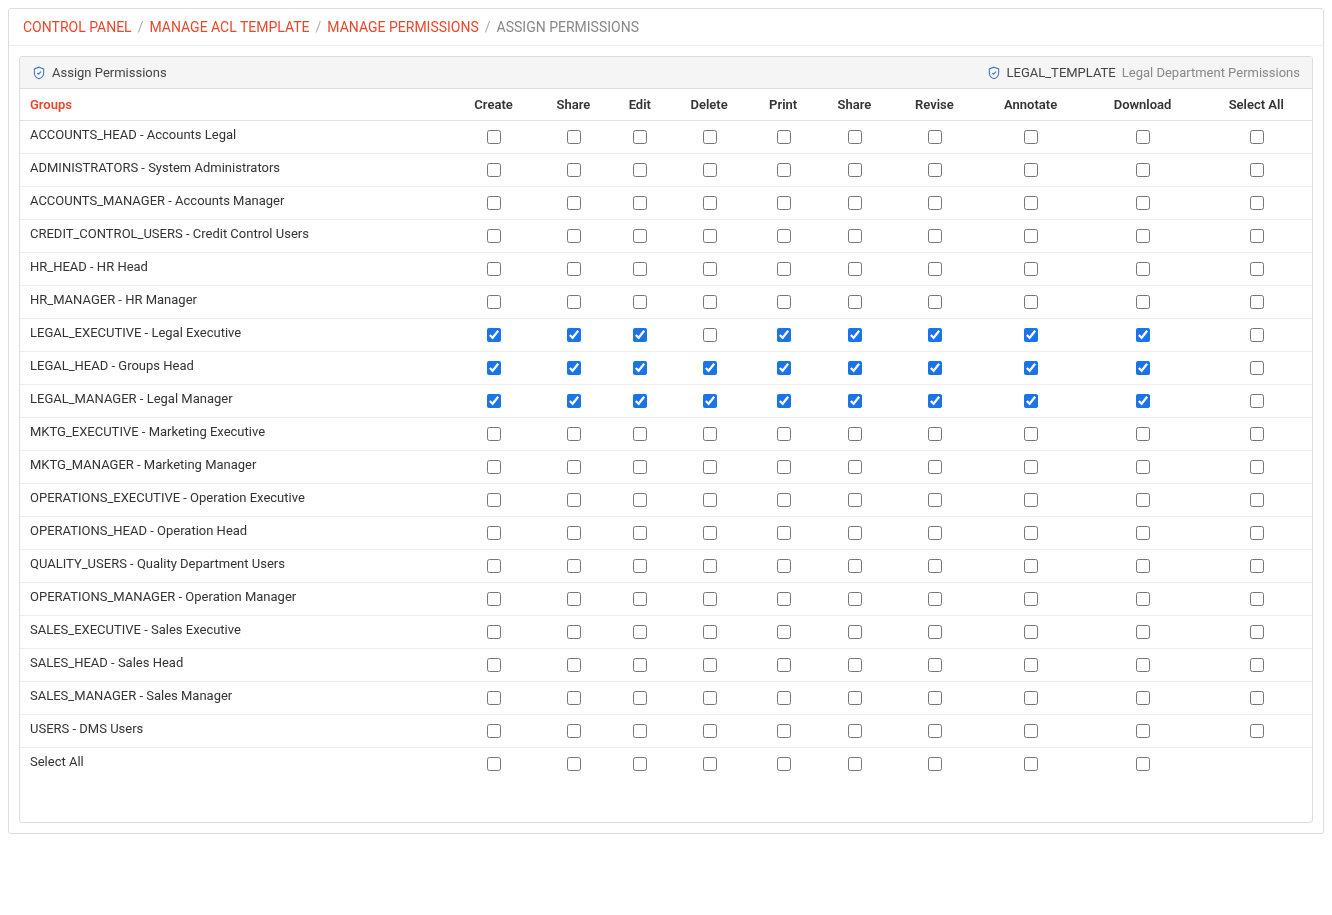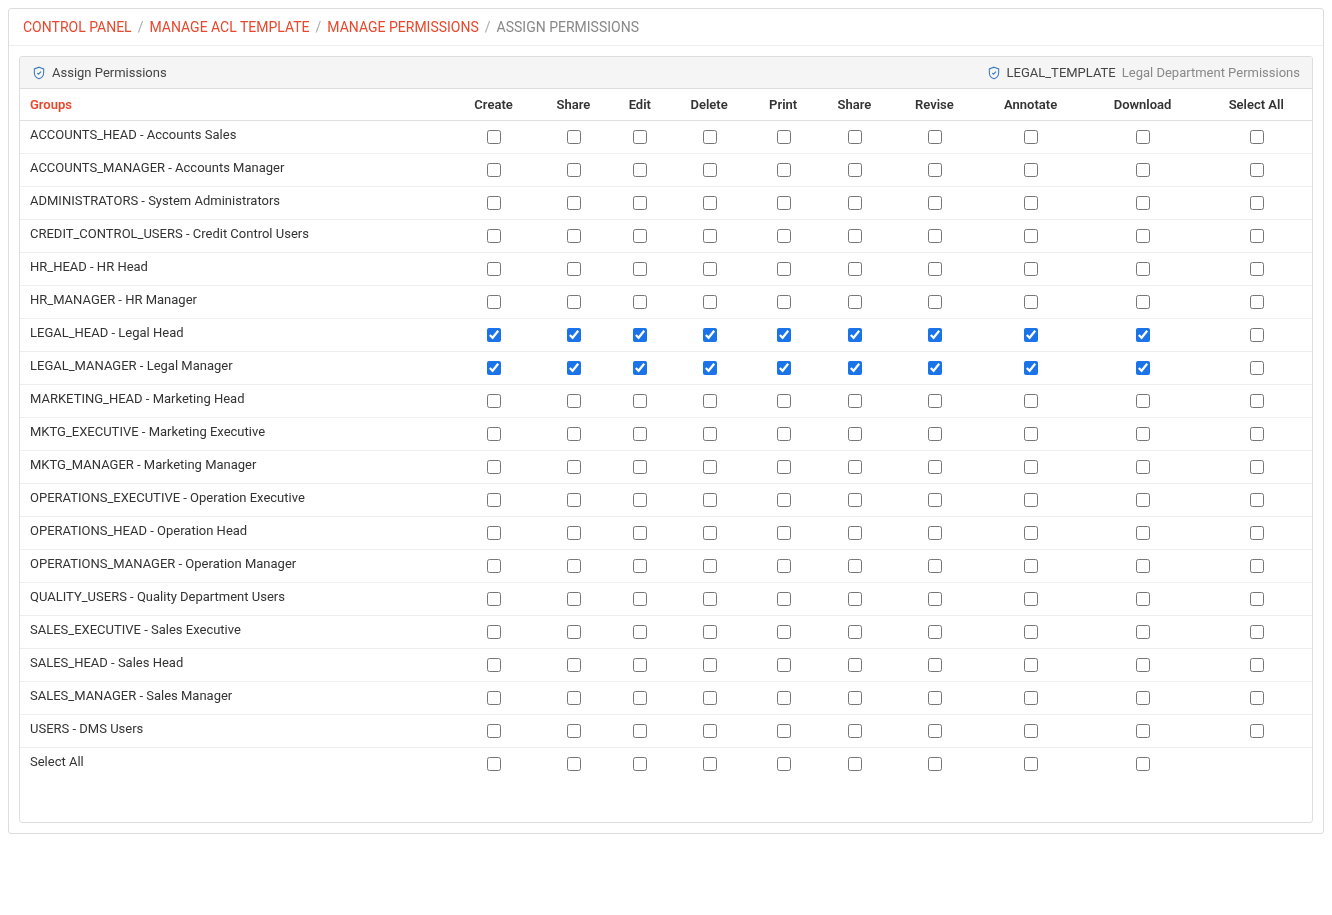--- a/index.html
+++ b/index.html
@@ -144,21 +144,34 @@
             <th>Print</th>
             <th>Share</th>
             <th>Revise</th>
             <th>Annotate</th>
             <th>Download</th>
             <th>Select All</th>
           </tr>
       </thead>
       <tbody id="table-body">
           <tr>
-            <td>ACCOUNTS_HEAD - Accounts Sales</td>
+            <td>ACCOUNTS_HEAD - Accounts Legal</td>
+            <td><input type="checkbox" style=""></td>
+            <td><input type="checkbox" style=""></td>
+            <td><input type="checkbox" style=""></td>
+            <td><input type="checkbox" style=""></td>
+            <td><input type="checkbox" style=""></td>
+            <td><input type="checkbox" style=""></td>
+            <td><input type="checkbox" style=""></td>
+            <td><input type="checkbox" style=""></td>
+            <td><input type="checkbox" style=""></td>
+            <td><input type="checkbox" style=""></td>
+          </tr>
+          <tr>
+            <td>ADMINISTRATORS - System Administrators</td>
             <td><input type="checkbox" style=""></td>
             <td><input type="checkbox" style=""></td>
             <td><input type="checkbox" style=""></td>
             <td><input type="checkbox" style=""></td>
             <td><input type="checkbox" style=""></td>
             <td><input type="checkbox" style=""></td>
             <td><input type="checkbox" style=""></td>
             <td><input type="checkbox" style=""></td>
             <td><input type="checkbox" style=""></td>
             <td><input type="checkbox" style=""></td>
@@ -170,33 +183,20 @@
             <td><input type="checkbox" style=""></td>
             <td><input type="checkbox" style=""></td>
             <td><input type="checkbox" style=""></td>
             <td><input type="checkbox" style=""></td>
             <td><input type="checkbox" style=""></td>
             <td><input type="checkbox" style=""></td>
             <td><input type="checkbox" style=""></td>
             <td><input type="checkbox" style=""></td>
           </tr>
           <tr>
-            <td>ADMINISTRATORS - System Administrators</td>
-            <td><input type="checkbox" style=""></td>
-            <td><input type="checkbox" style=""></td>
-            <td><input type="checkbox" style=""></td>
-            <td><input type="checkbox" style=""></td>
-            <td><input type="checkbox" style=""></td>
-            <td><input type="checkbox" style=""></td>
-            <td><input type="checkbox" style=""></td>
-            <td><input type="checkbox" style=""></td>
-            <td><input type="checkbox" style=""></td>
-            <td><input type="checkbox" style=""></td>
-          </tr>
-          <tr>
             <td>CREDIT_CONTROL_USERS - Credit Control Users</td>
             <td><input type="checkbox" style=""></td>
             <td><input type="checkbox" style=""></td>
             <td><input type="checkbox" style=""></td>
             <td><input type="checkbox" style=""></td>
             <td><input type="checkbox" style=""></td>
             <td><input type="checkbox" style=""></td>
             <td><input type="checkbox" style=""></td>
             <td><input type="checkbox" style=""></td>
             <td><input type="checkbox" style=""></td>
@@ -222,21 +222,34 @@
             <td><input type="checkbox" style=""></td>
             <td><input type="checkbox" style=""></td>
             <td><input type="checkbox" style=""></td>
             <td><input type="checkbox" style=""></td>
             <td><input type="checkbox" style=""></td>
             <td><input type="checkbox" style=""></td>
             <td><input type="checkbox" style=""></td>
             <td><input type="checkbox" style=""></td>
           </tr>
           <tr>
-            <td>LEGAL_HEAD - Legal Head</td>
+            <td>LEGAL_EXECUTIVE - Legal Executive</td>
+            <td><input type="checkbox" checked="" style=""></td>
+            <td><input type="checkbox" checked="" style=""></td>
+            <td><input type="checkbox" checked="" style=""></td>
+            <td><input type="checkbox" style=""></td>
+            <td><input type="checkbox" checked="" style=""></td>
+            <td><input type="checkbox" checked="" style=""></td>
+            <td><input type="checkbox" checked="" style=""></td>
+            <td><input type="checkbox" checked="" style=""></td>
+            <td><input type="checkbox" checked="" style=""></td>
+            <td><input type="checkbox" style=""></td>
+          </tr>
+          <tr>
+            <td>LEGAL_HEAD - Groups Head</td>
             <td><input type="checkbox" checked="" style=""></td>
             <td><input type="checkbox" checked="" style=""></td>
             <td><input type="checkbox" checked="" style=""></td>
             <td><input type="checkbox" checked="" style=""></td>
             <td><input type="checkbox" checked="" style=""></td>
             <td><input type="checkbox" checked="" style=""></td>
             <td><input type="checkbox" checked="" style=""></td>
             <td><input type="checkbox" checked="" style=""></td>
             <td><input type="checkbox" checked="" style=""></td>
             <td><input type="checkbox" style=""></td>
@@ -248,33 +261,20 @@
             <td><input type="checkbox" checked="" style=""></td>
             <td><input type="checkbox" checked="" style=""></td>
             <td><input type="checkbox" checked="" style=""></td>
             <td><input type="checkbox" checked="" style=""></td>
             <td><input type="checkbox" checked="" style=""></td>
             <td><input type="checkbox" checked="" style=""></td>
             <td><input type="checkbox" checked="" style=""></td>
             <td><input type="checkbox" style=""></td>
           </tr>
           <tr>
-            <td>MARKETING_HEAD - Marketing Head</td>
-            <td><input type="checkbox" style=""></td>
-            <td><input type="checkbox" style=""></td>
-            <td><input type="checkbox" style=""></td>
-            <td><input type="checkbox" style=""></td>
-            <td><input type="checkbox" style=""></td>
-            <td><input type="checkbox" style=""></td>
-            <td><input type="checkbox" style=""></td>
-            <td><input type="checkbox" style=""></td>
-            <td><input type="checkbox" style=""></td>
-            <td><input type="checkbox" style=""></td>
-          </tr>
-          <tr>
             <td>MKTG_EXECUTIVE - Marketing Executive</td>
             <td><input type="checkbox" style=""></td>
             <td><input type="checkbox" style=""></td>
             <td><input type="checkbox" style=""></td>
             <td><input type="checkbox" style=""></td>
             <td><input type="checkbox" style=""></td>
             <td><input type="checkbox" style=""></td>
             <td><input type="checkbox" style=""></td>
             <td><input type="checkbox" style=""></td>
             <td><input type="checkbox" style=""></td>
@@ -313,34 +313,34 @@
             <td><input type="checkbox" style=""></td>
             <td><input type="checkbox" style=""></td>
             <td><input type="checkbox" style=""></td>
             <td><input type="checkbox" style=""></td>
             <td><input type="checkbox" style=""></td>
             <td><input type="checkbox" style=""></td>
             <td><input type="checkbox" style=""></td>
             <td><input type="checkbox" style=""></td>
           </tr>
           <tr>
+            <td>QUALITY_USERS - Quality Department Users</td>
+            <td><input type="checkbox" style=""></td>
+            <td><input type="checkbox" style=""></td>
+            <td><input type="checkbox" style=""></td>
+            <td><input type="checkbox" style=""></td>
+            <td><input type="checkbox" style=""></td>
+            <td><input type="checkbox" style=""></td>
+            <td><input type="checkbox" style=""></td>
+            <td><input type="checkbox" style=""></td>
+            <td><input type="checkbox" style=""></td>
+            <td><input type="checkbox" style=""></td>
+          </tr>
+          <tr>
             <td>OPERATIONS_MANAGER - Operation Manager</td>
-            <td><input type="checkbox" style=""></td>
-            <td><input type="checkbox" style=""></td>
-            <td><input type="checkbox" style=""></td>
-            <td><input type="checkbox" style=""></td>
-            <td><input type="checkbox" style=""></td>
-            <td><input type="checkbox" style=""></td>
-            <td><input type="checkbox" style=""></td>
-            <td><input type="checkbox" style=""></td>
-            <td><input type="checkbox" style=""></td>
-            <td><input type="checkbox" style=""></td>
-          </tr>
-          <tr>
-            <td>QUALITY_USERS - Quality Department Users</td>
             <td><input type="checkbox" style=""></td>
             <td><input type="checkbox" style=""></td>
             <td><input type="checkbox" style=""></td>
             <td><input type="checkbox" style=""></td>
             <td><input type="checkbox" style=""></td>
             <td><input type="checkbox" style=""></td>
             <td><input type="checkbox" style=""></td>
             <td><input type="checkbox" style=""></td>
             <td><input type="checkbox" style=""></td>
             <td><input type="checkbox" style=""></td>

